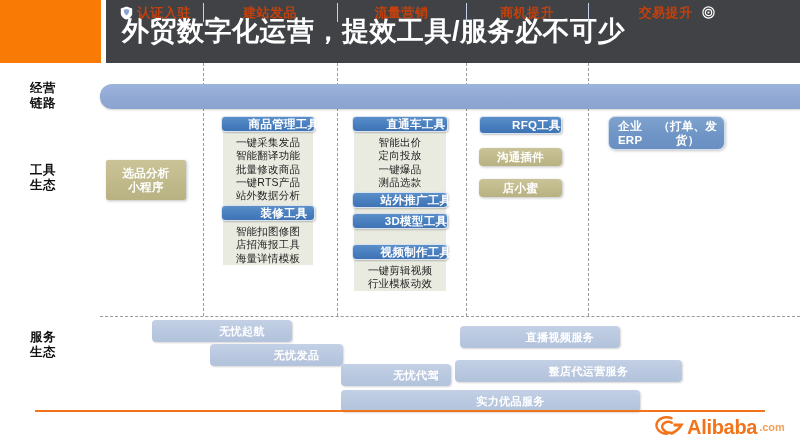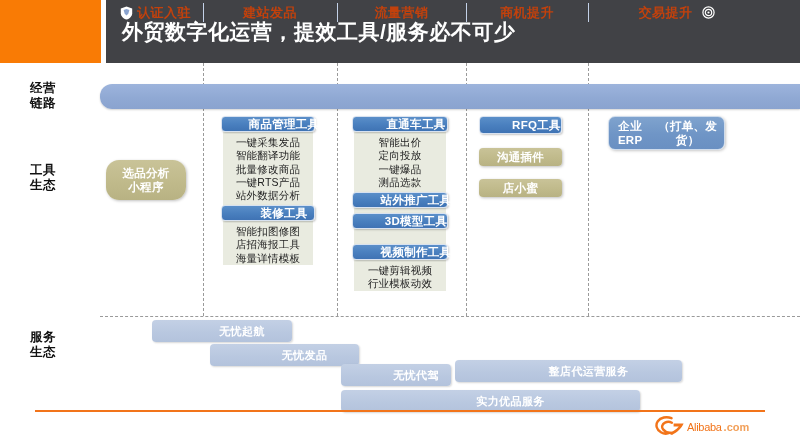--- a/index.html
+++ b/index.html
@@ -20,21 +20,21 @@
     position: absolute; left: 0; top: 0; width: 101px; height: 63px;
     background: #f97b05;
   }
   .hdr-dark {
     position: absolute; left: 106px; top: 0; width: 694px; height: 63px;
     background: #414246;
   }
   .hdr-title {
     position: absolute; left: 122px; top: 9px; width: 670px; height: 45px;
     color: #ffffff;
-    font-size: 21px; font-weight: bold;
+    font-size: 27px; font-weight: bold;
     letter-spacing: 0.5px;
     line-height: 45px;
     white-space: nowrap;
   }
 
   
   .row-label {
     position: absolute;
     font-size: 12.5px; font-weight: bold; color: #111;
     line-height: 15px; letter-spacing: 0.5px;
@@ -100,21 +100,21 @@
   .tool-list div { white-space: nowrap; }
   .tool-panel-bg {
     position: absolute;
     background: #e9ebe0;
   }
 
   
   .tan-box {
     position: absolute;
     background: linear-gradient(180deg, #c9c398 0%, #c0ba8b 55%, #b8b283 100%);
-    border-radius: 13px;
+    border-radius: 2px;
     color: #ffffff;
     font-size: 11.5px; font-weight: bold;
     text-align: center;
     letter-spacing: 0.3px;
     box-shadow: 1px 1px 3px rgba(0,0,0,0.25);
     display: flex; flex-direction: column;
     align-items: center; justify-content: center;
     line-height: 14px;
   }
 
@@ -156,21 +156,21 @@
   .foot-line {
     position: absolute; left: 35px; top: 410px; width: 730px; height: 0;
     border-top: 2px solid #f2741a;
   }
   .logo-wrap {
     position: absolute; left: 655px; top: 414px;
     height: 26px;
     display: flex; align-items: center; gap: 2px;
   }
   .logo-txt-main {
-    color: #f2741a; font-size: 11px; font-weight: normal;
+    color: #f2741a; font-size: 20px; font-weight: bold;
     letter-spacing: -0.3px;
   }
   .logo-txt-com {
     color: #f2a05a; font-size: 11px; font-weight: bold;
   }
 </style>
 </head>
 <body>
 
 <div id="slide">
@@ -291,22 +291,23 @@
 
   <div class="blue-box" style="left:608px; top:116px; width:117px; height:34px;">
     <span>企业ERP</span>
     <span>（打单、发货）</span>
   </div>
 
   <div class="svc-dash"></div>
 
   <div class="svc-bar" style="left:152px; top:320px; width:140px;">无忧起航</div>
 
-  <div class="svc-bar" style="left:210px; top:344px; width:149px;">无忧发品</div>
-
+  <div class="svc-bar" style="left:210px; top:344px; width:133px;">无忧发品</div>
+
+  <div class="svc-bar" style="left:460px; top:326px; width:160px;">直播视频服务</div>
 
   <div class="svc-bar" style="left:341px; top:364px; width:110px;">无忧代驾</div>
 
   <div class="svc-bar" style="left:455px; top:360px; width:227px;">整店代运营服务</div>
 
   <div class="svc-bar" style="left:341px; top:390px; width:299px;">实力优品服务</div>
 
   <div class="foot-line"></div>
 
   <div class="logo-wrap">

